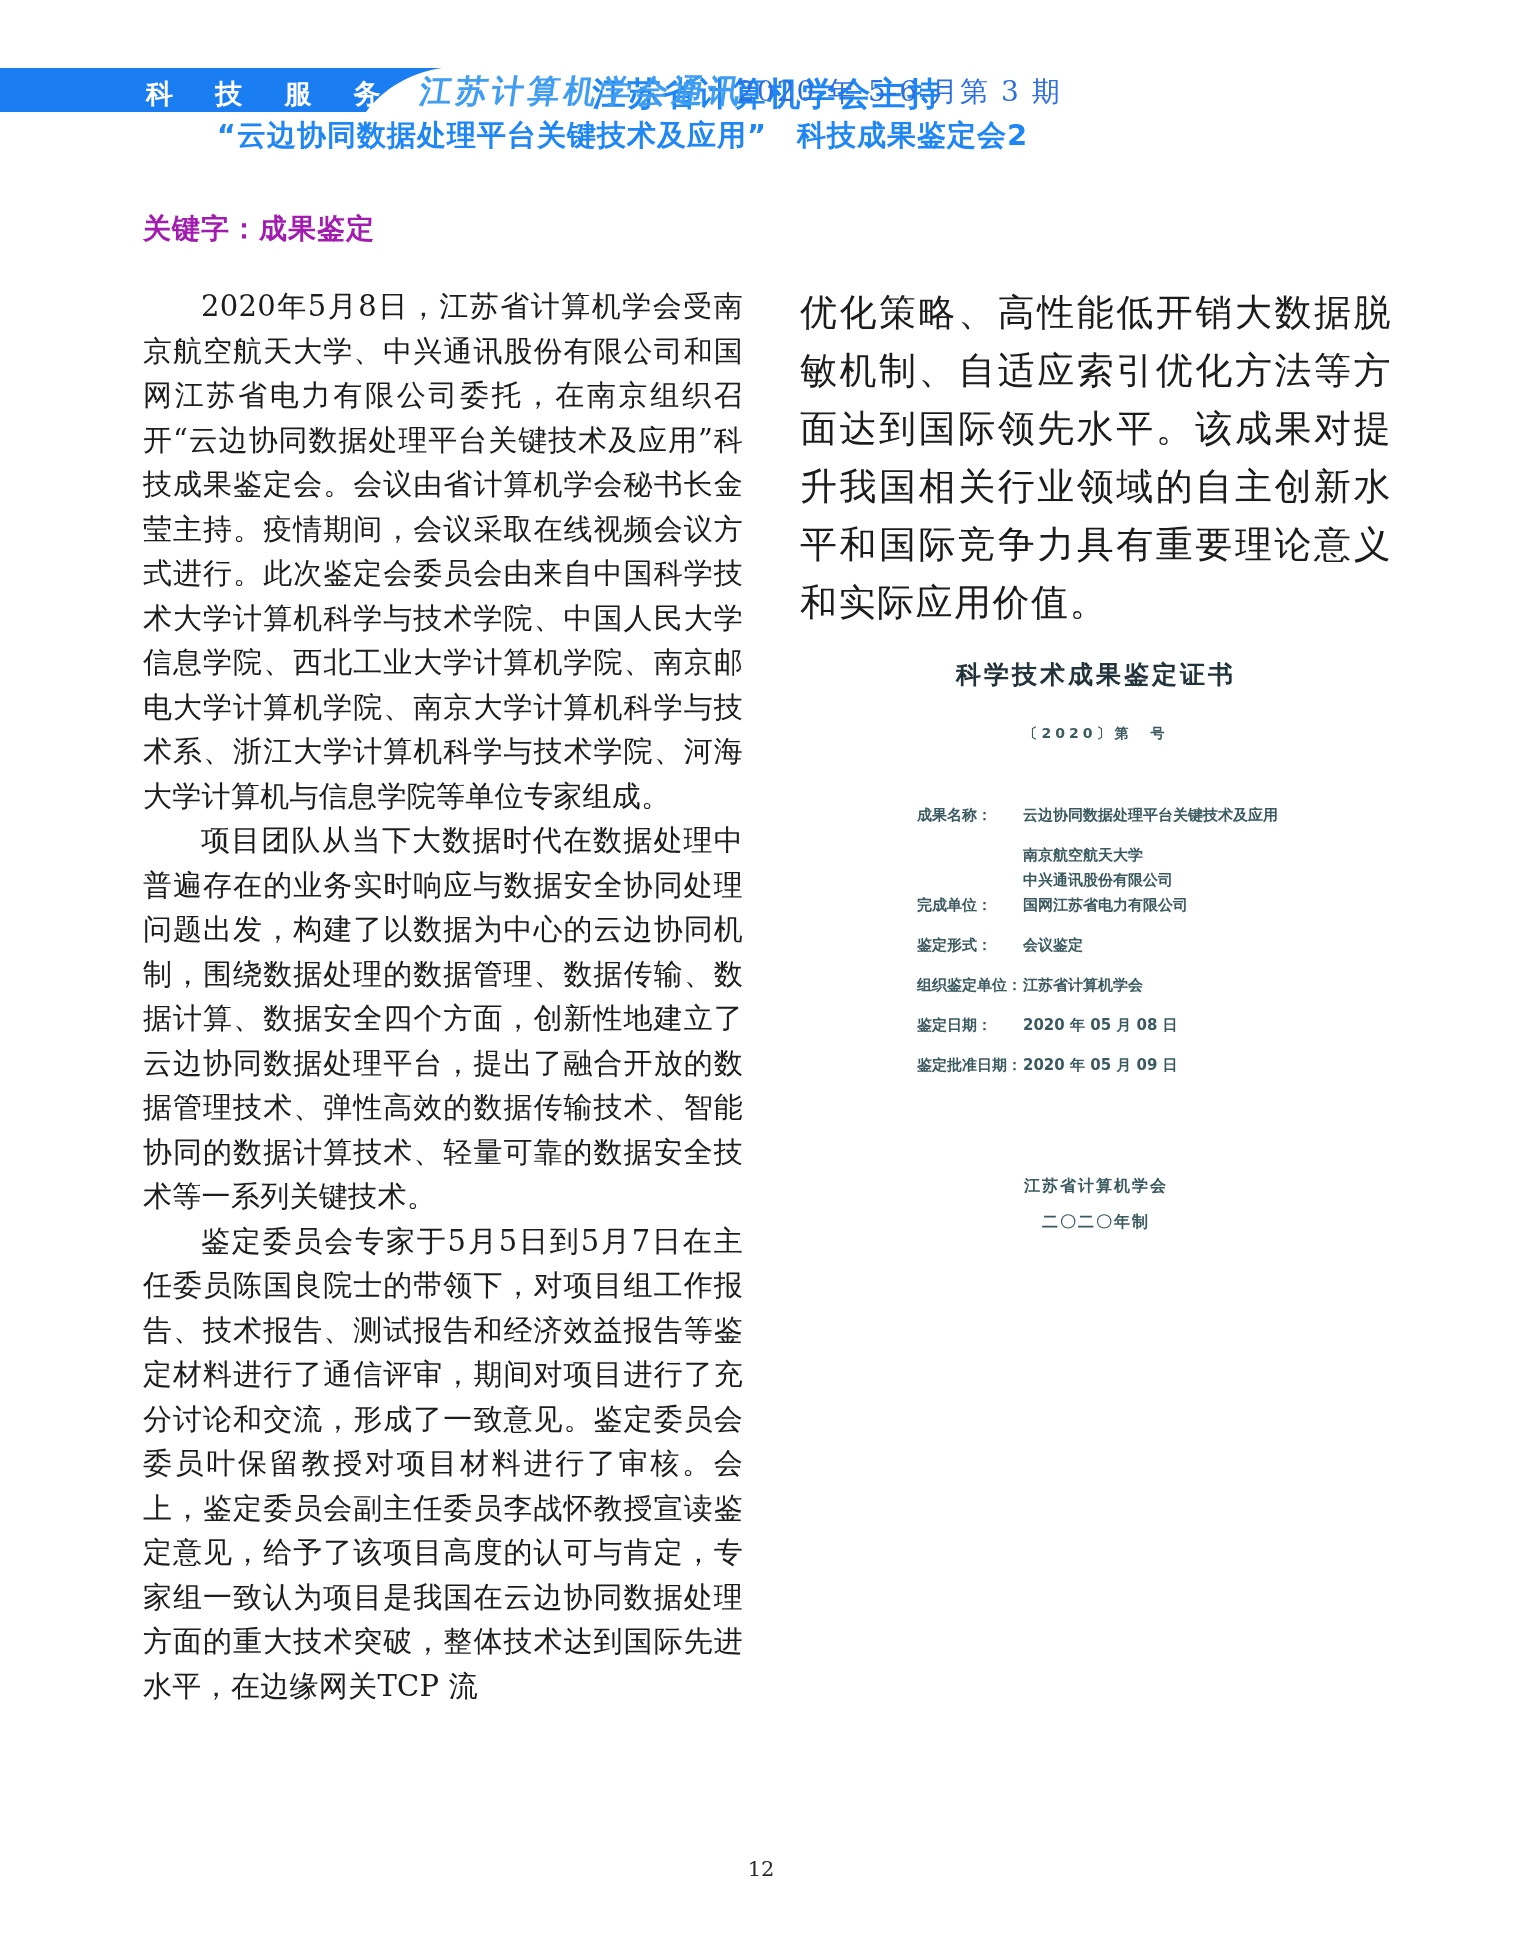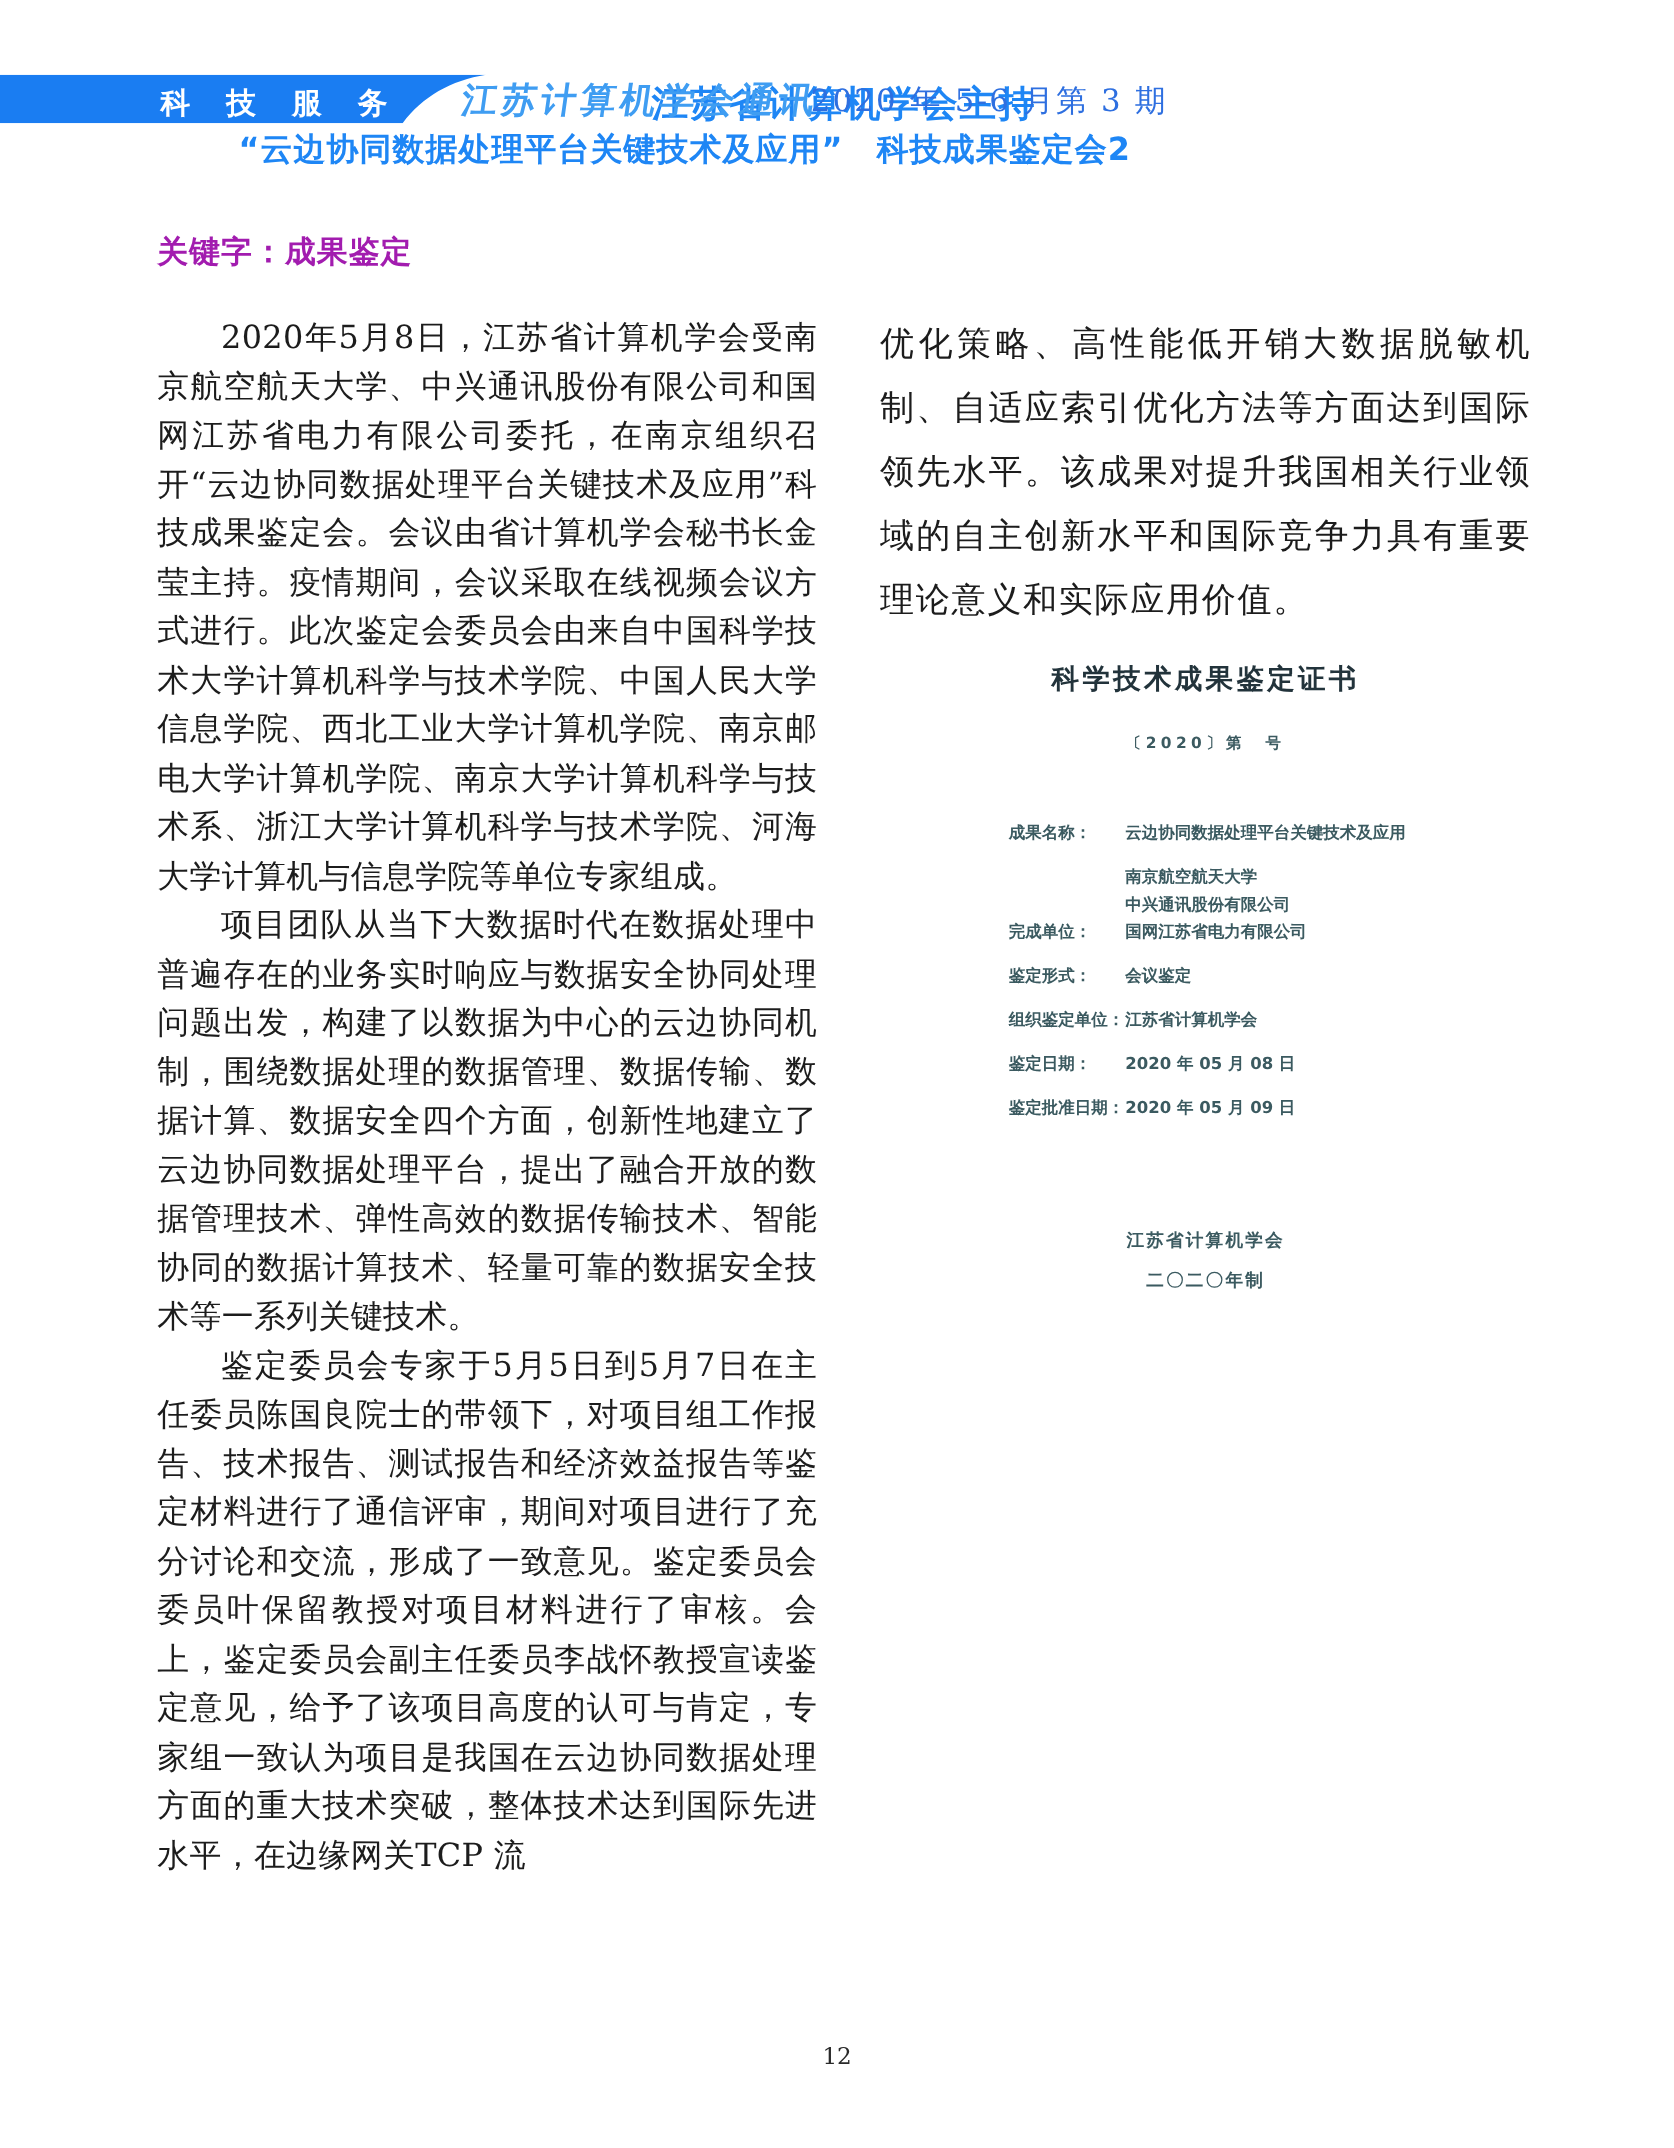--- a/index.html
+++ b/index.html
@@ -7,21 +7,21 @@
     position:relative; width:1522px; height:1953px; margin:0 auto;
     background:#ffffff; overflow:hidden;
     font-family:"DejaVu Serif","Liberation Serif",serif;
     color:#1c1c1c;
   }
   
   .banner { position:absolute; top:68px; left:0; width:442px; height:44px; }
   .banner svg { display:block; width:442px; height:44px; }
   .banner-label {
     position:absolute; top:8px; left:146px;
-    color:#ffffff; font-family:Liberation Serif, serif;
+    color:#ffffff; font-family:Liberation Mono, monospace;
     font-weight:bold; font-size:27px; letter-spacing:13px; white-space:nowrap;
   }
   .newsletter-name {
     position:absolute; top:70px; left:420px;
     font-family:"DejaVu Serif","Liberation Serif",serif;
     font-weight:bold; font-size:32px; color:var(--name-color);
     transform:skewX(-8deg); letter-spacing:4px; white-space:nowrap;
   }
   .issue-info {
     position:absolute; top:73px; left:737px;
@@ -43,21 +43,21 @@
   }
   
   .columns { display:flex; margin:36px 130px 0 143px; gap:57px; }
   .col-left { flex:0 0 600px; }
   .col-right { flex:1 1 auto; min-width:0; }
   .col-left p {
     margin:0; font-size:29px; line-height:44.5px;
     text-align:justify; text-indent:2em; letter-spacing:0.3px;
   }
   .col-right .continuation {
-    margin:0; font-size:31px; line-height:58px;
+    margin:0; font-size:37px; line-height:58px;
     text-align:justify; text-indent:0; letter-spacing:1.5px;
   }
   
   .certificate {
     margin-top:26px;
     font-family:"DejaVu Sans","Liberation Sans",sans-serif;
     color:var(--cert-color);
   }
   .cert-title {
     text-align:center; font-size:25px; font-weight:bold;

